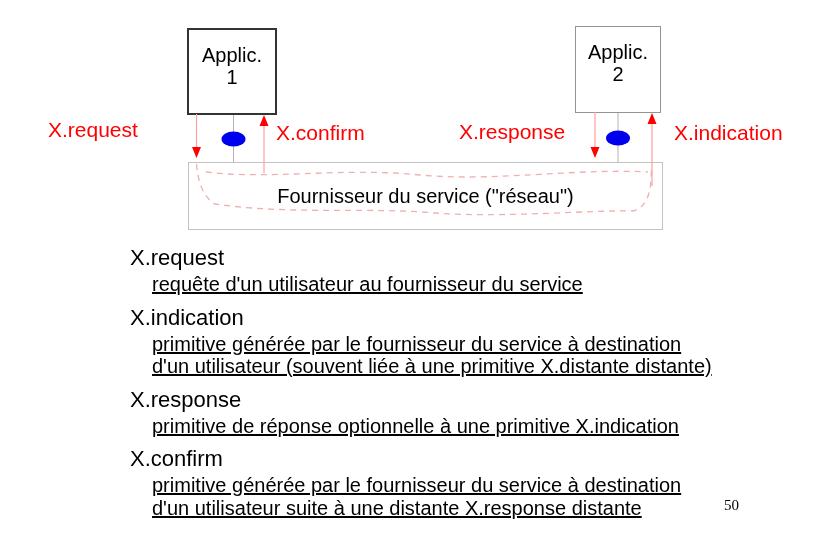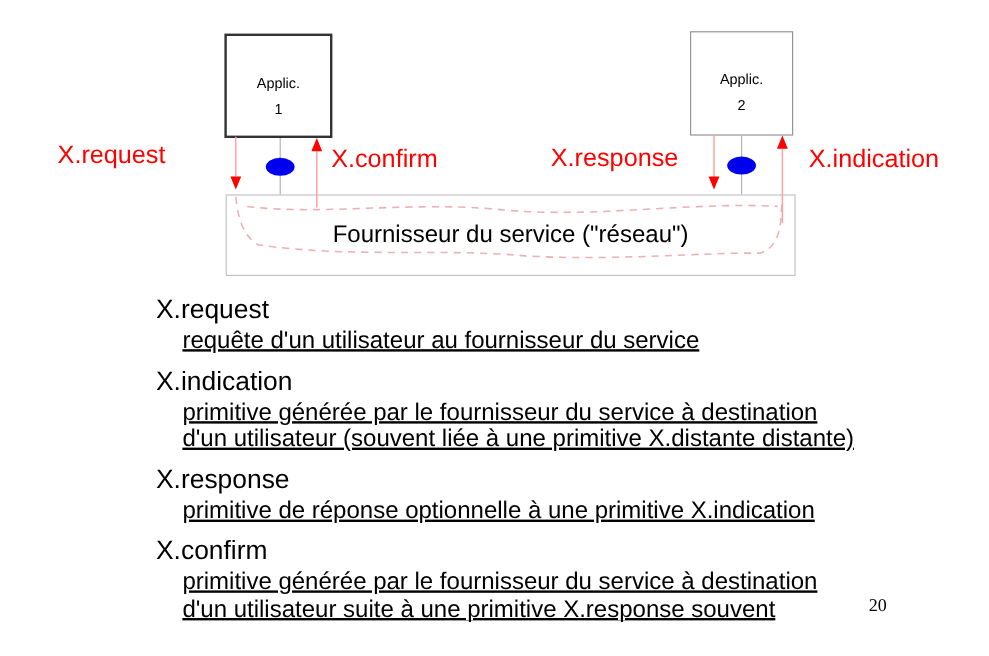--- a/index.html
+++ b/index.html
@@ -4,21 +4,21 @@
 <style>
   html,body{margin:0;padding:0;}
   body{
     width:824px;height:547px;background:#ffffff;position:relative;
     font-family:"Liberation Sans", sans-serif;color:#000;
     overflow:hidden;
   }
   .diagram{position:absolute;left:0;top:0;width:824px;height:250px;}
   .applic-box{
     position:absolute;background:#fff;text-align:center;
-    font-size:12px;line-height:22px;box-sizing:border-box;padding-top:28px;
+    font-size:20px;line-height:22px;box-sizing:border-box;padding-top:14px;
     z-index:2;
   }
   .applic-1{left:187px;top:28px;width:90px;height:87px;border:2px solid #333333;}
   .applic-2{left:575px;top:26px;width:86px;height:87px;border:1px solid #949494;}
   .provider-box{
     position:absolute;left:188px;top:162px;width:475px;height:68px;
     border:1px solid #c3c3c3;box-sizing:border-box;
     display:flex;align-items:center;justify-content:center;
     font-size:20px;background:#fff;z-index:1;
   }
@@ -96,16 +96,16 @@
 
   <div class="def-term">X.indication</div>
   <div class="def-line">primitive générée par le fournisseur du service à destination</div>
   <div class="def-line">d'un utilisateur (souvent liée à une primitive X.distante distante)</div>
 
   <div class="def-term">X.response</div>
   <div class="def-line">primitive de réponse optionnelle à une primitive X.indication</div>
 
   <div class="def-term">X.confirm</div>
   <div class="def-line">primitive générée par le fournisseur du service à destination</div>
-  <div class="def-line">d'un utilisateur suite à une primitive X.response souvent</div>
+  <div class="def-line">d'un utilisateur suite à une distante X.response distante</div>
 </div>
 
-<div class="page-number">20</div>
+<div class="page-number">50</div>
 
 </body></html>

